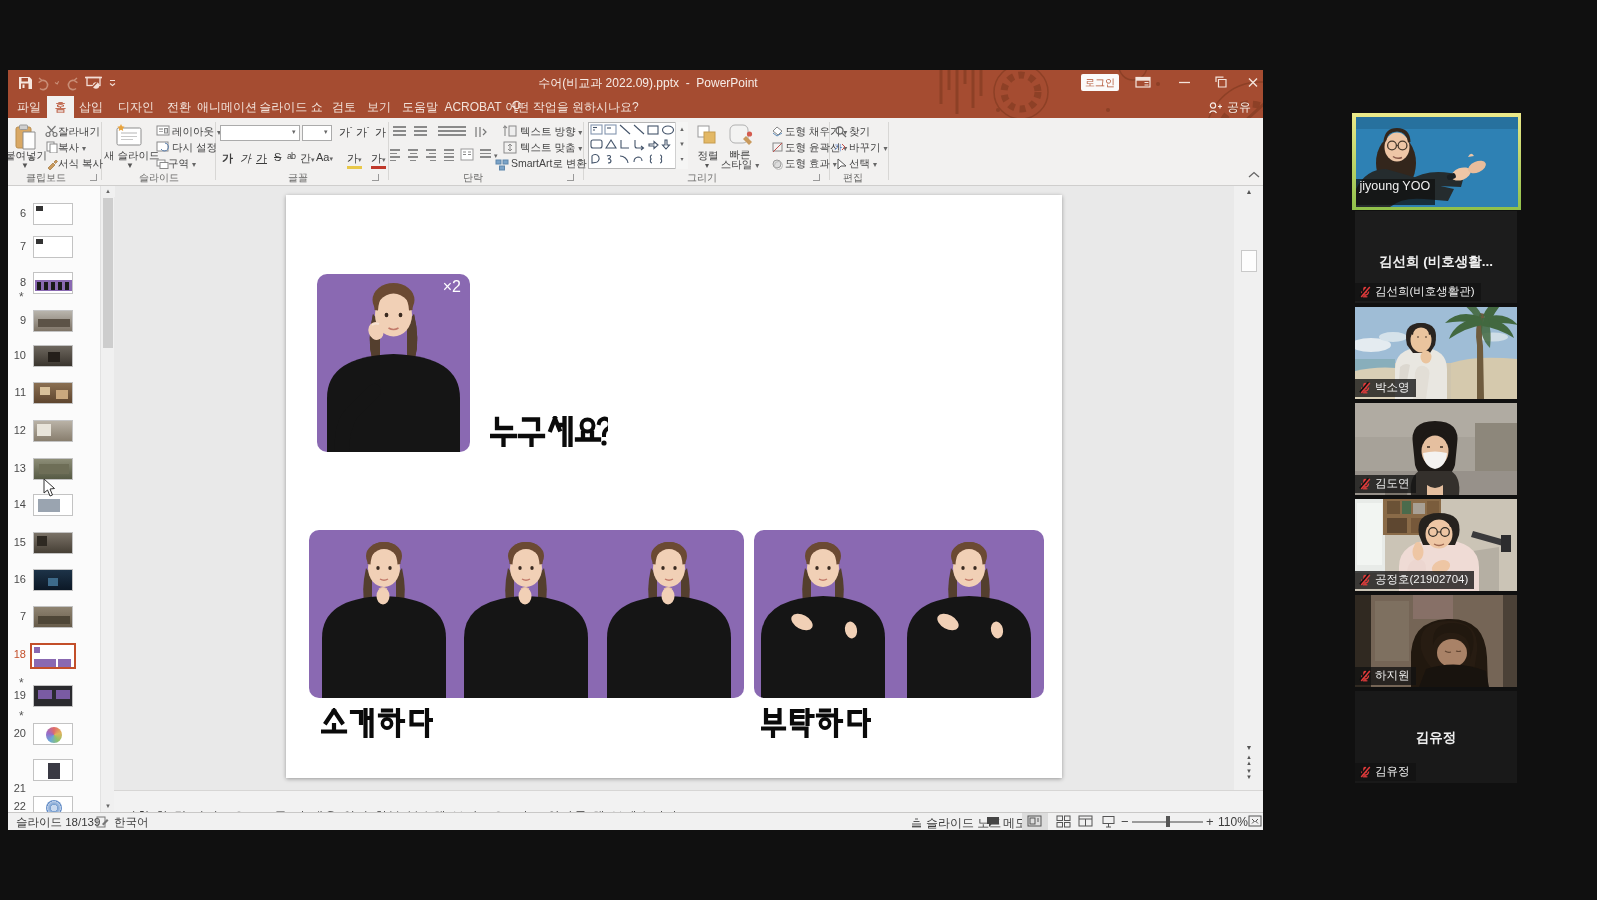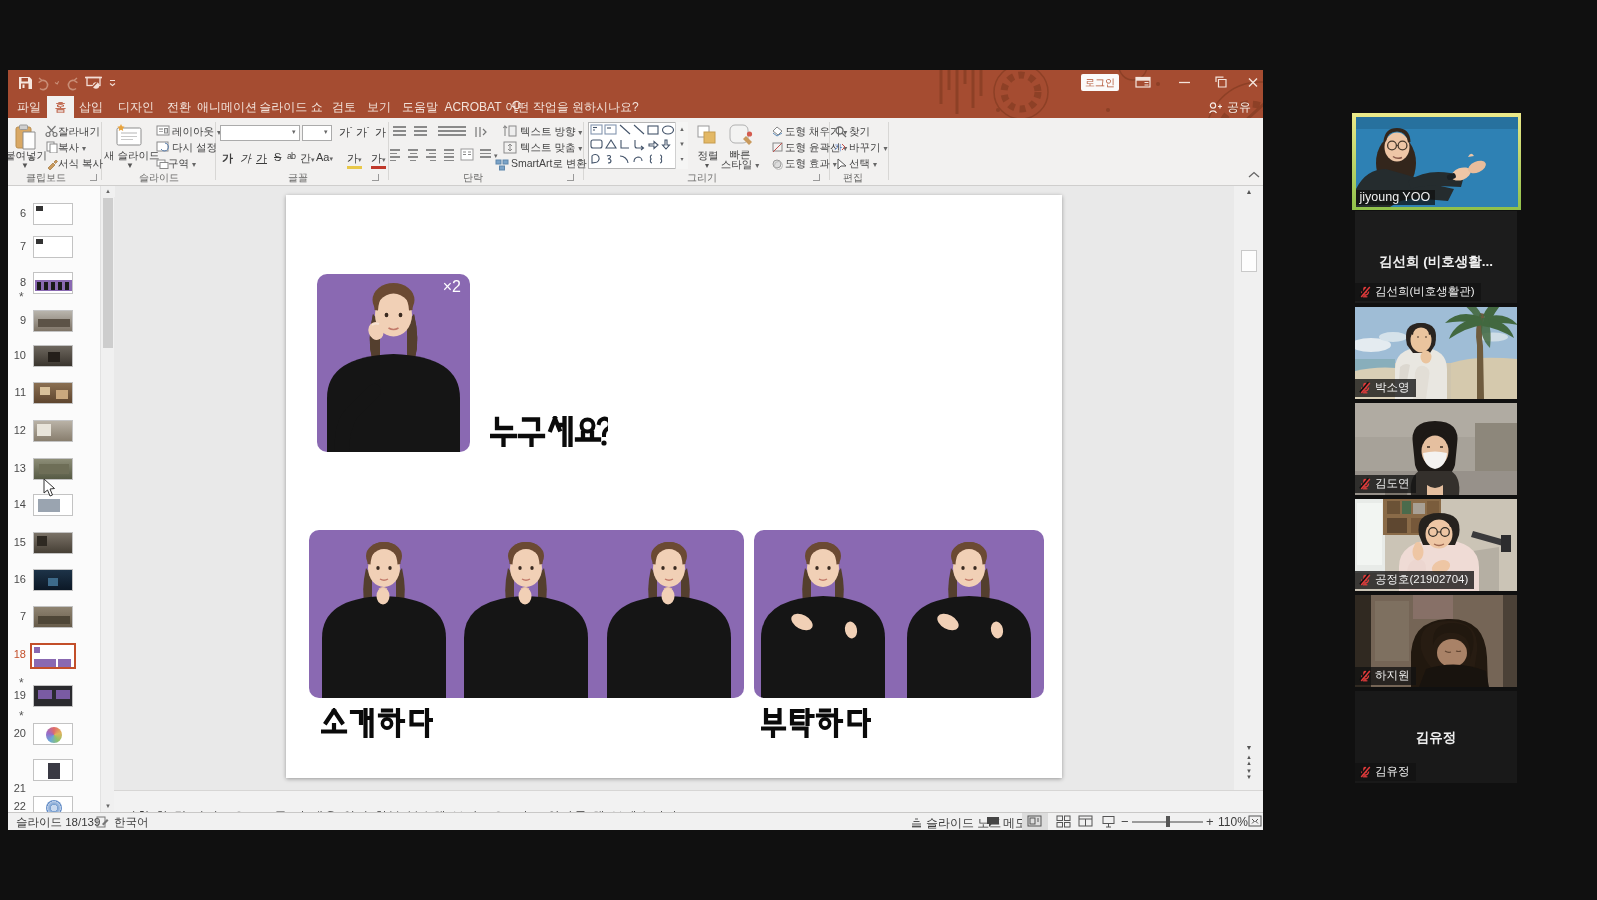--- a/index.html
+++ b/index.html
@@ -81,20 +81,21 @@
             <path d="M58 10.5 l3 -2.5 M58 10.5 l3.4 2.2" stroke-width="1.4"></path>
         </g>
         <g stroke="#f3ded6" fill="none" stroke-width="1.3">
           <rect x="71" y="7.5" width="13" height="8"></rect>
           <line x1="69" y1="7.5" x2="86" y2="7.5" stroke-width="1.6"></line>
           <circle cx="80" cy="15.5" r="3.2" fill="#f3ded6" stroke="none"></circle>
           <path d="M81 12.5 l-5 5" stroke="#a54c31" stroke-width="1.2"></path>
           <path d="M94 10.5 h5 M94 13.5 l2.5 2 l2.5 -2" stroke-width="1.1"></path>
         </g>
       </svg>
+      <div style="position:absolute;left:470px;top:5px;width:340px;text-align:center;color:#f7ece7;font-size:12px;white-space:nowrap">수어(비교과 2022.09).pptx &nbsp;-&nbsp; PowerPoint</div>
       <div style="position:absolute;left:1073px;top:4px;width:38px;height:17px;background:#fbfafa;border-radius:2px;color:#b0502f;font-size:10px;line-height:17px;text-align:center;overflow:hidden">로그인</div>
       <svg width="135" height="26" style="position:absolute;left:1120px;top:0">
         <g stroke="#f4e4dc" fill="none" stroke-width="1.2">
           <rect x="8" y="7.5" width="14" height="9.5"></rect>
           <rect x="8" y="7.5" width="14" height="3.2" fill="#f4e4dc" stroke="none"></rect>
           <path d="M16.5 12.5 l4 0 M16.5 15 l4 0" stroke-width="1"></path>
           <line x1="51" y1="12.5" x2="62" y2="12.5" stroke-width="1.3"></line>
           <path d="M90.5 9.5 h7.5 v7.5 h-7.5 z M88 12 v-4.8 h7.5" stroke-width="1.2"></path>
           <path d="M121 8.5 l8 8 M129 8.5 l-8 8" stroke-width="1.4"></path>
         </g>
@@ -689,21 +690,21 @@
           <circle cx="36" cy="28.5" r="4.4" fill="none" stroke="#46382b" stroke-width="1.3"></circle>
           <circle cx="46.5" cy="28.5" r="4.4" fill="none" stroke="#46382b" stroke-width="1.3"></circle>
           <line x1="40.4" y1="28.5" x2="42.1" y2="28.5" stroke="#46382b" stroke-width="1"></line>
           <path d="M37 39.5 q4 3 9 1" stroke="#8a5a4a" fill="none" stroke-width="1.5"></path>
           <path d="M52 64 q18 -12 42 -8 l14 3 -3 11 -22 -1 q-18 -1 -28 3 z" fill="#252c2e"></path>
           <ellipse cx="105" cy="57" rx="10" ry="6" fill="#eec6a6" transform="rotate(-20 105 57)"></ellipse>
           <ellipse cx="121" cy="50" rx="9.5" ry="5.5" fill="#e8bd9c" transform="rotate(-24 121 50)"></ellipse>
           <path d="M112 40 q3 -6 6 -1 z" fill="#eec6a6"></path>
           <rect x="91" y="57" width="9" height="5.5" rx="2.4" fill="#1b2023" transform="rotate(-20 95 60)"></rect>
         </svg>
-        <div class="vlabel" style="font-size:12.5px;background:rgba(15,15,15,.72);padding:0 5px 1px 4px">jiyoung YOO</div>
+        <div class="vlabel" style="font-size:12.5px;background:rgba(15,15,15,.72);padding:0 5px 12px 4px">jiyoung YOO</div>
       </div>
     </div>
 
     <div class="tile" style="top:211px;background:#1c1c1c">
       <div class="cname" style="top:42px">김선희 (비호생활...</div>
       <div class="vlabel"><svg width="12" height="12" viewBox="0 0 12 12">
             <use href="#micoff"></use>
           </svg>김선희(비호생활관)</div>
     </div>
 

